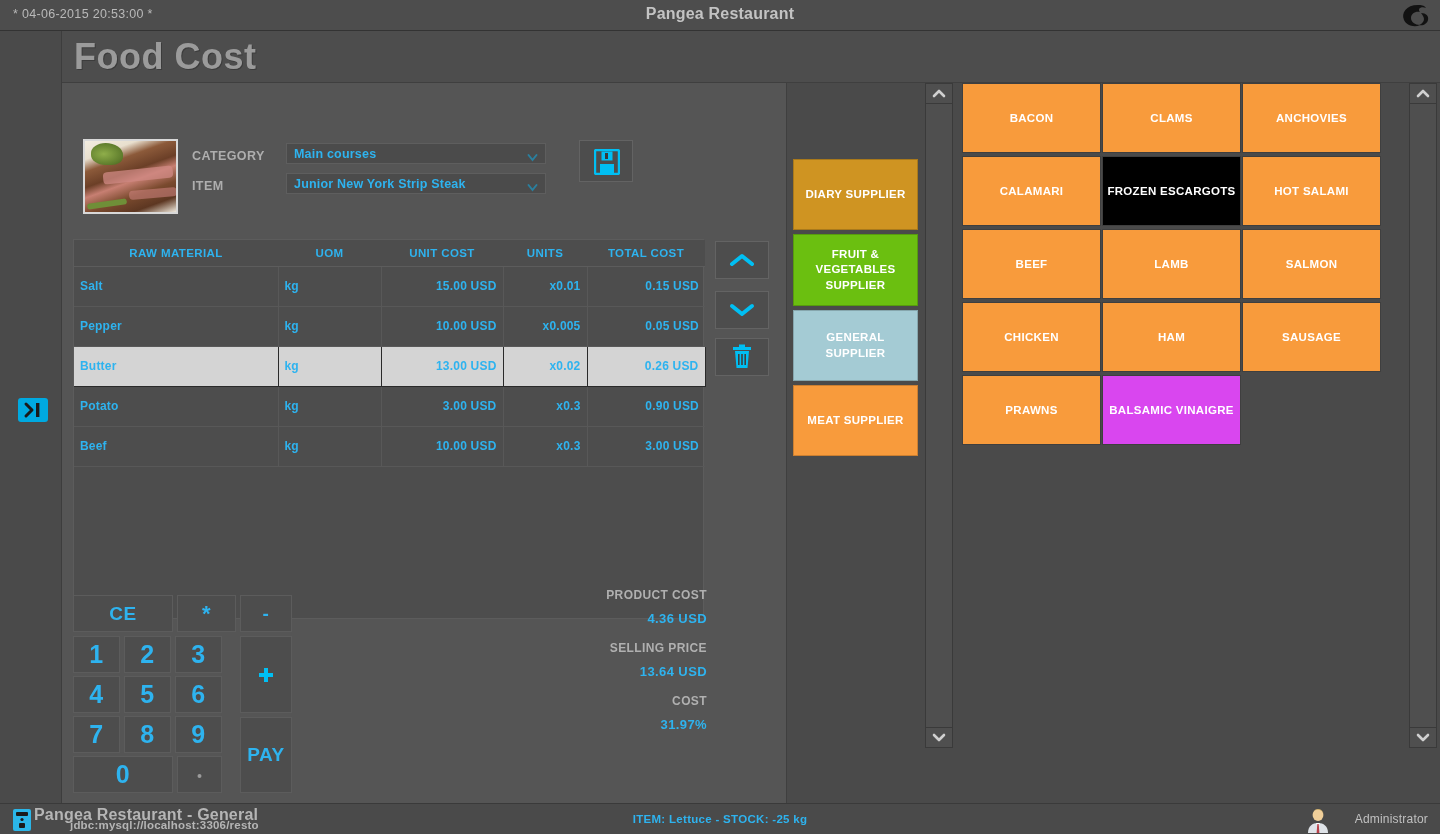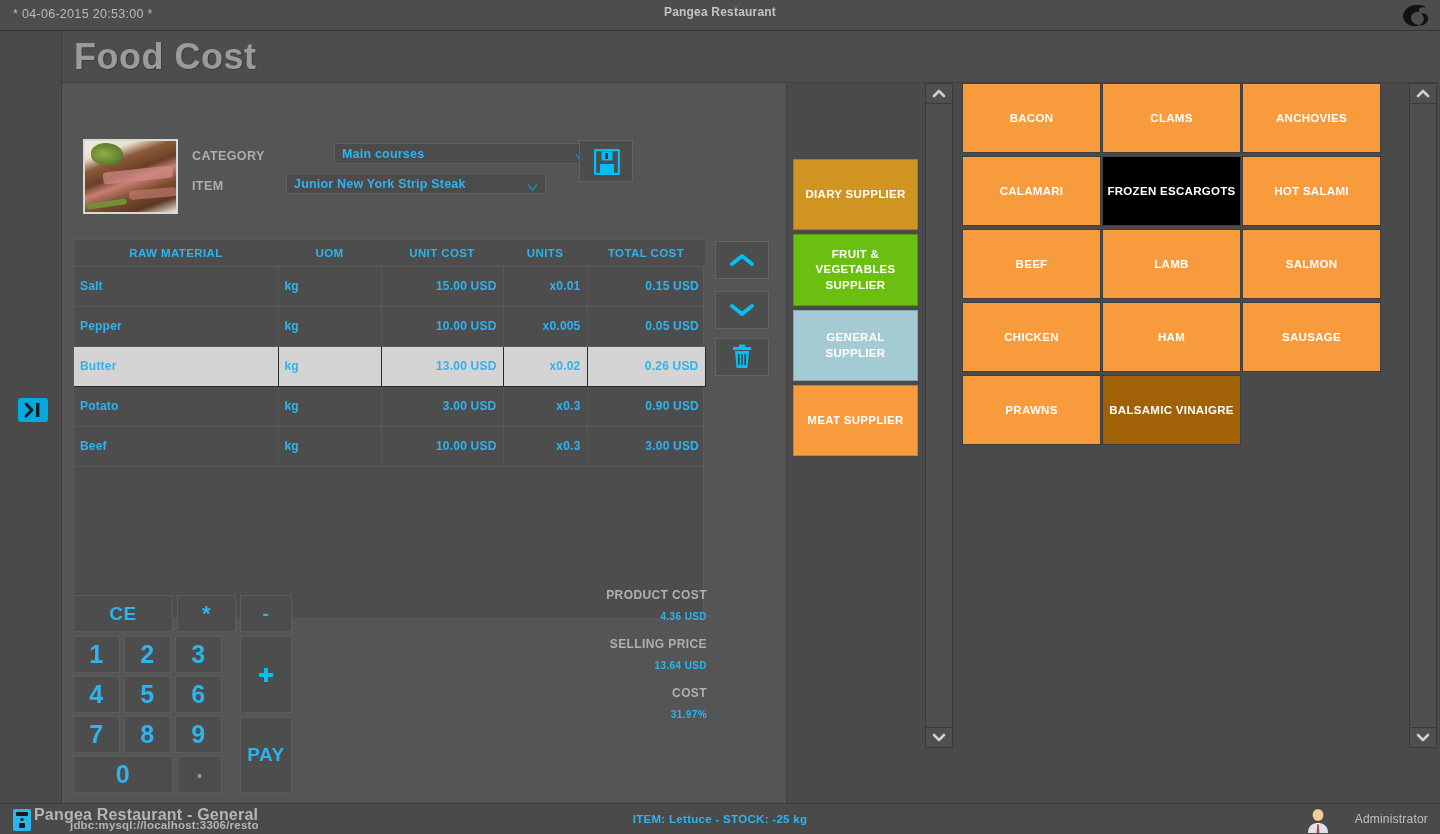--- a/index.html
+++ b/index.html
@@ -17,21 +17,21 @@
     border-bottom: 1px solid #333;
   }
   .topbar-date {
     position: absolute; left: 13px; top: 7px;
     font-size: 12.5px; color: #b9b9b9; letter-spacing: .3px;
     white-space: nowrap;
   }
   .topbar-title {
     position: absolute; left: 0; top: 5px; width: 1440px;
     text-align: center;
-    font-size: 12px; font-weight: bold; color: #c3c3c3;
+    font-size: 16px; font-weight: bold; color: #c3c3c3;
     letter-spacing: .2px;
   }
   .topbar-logo {
     position: absolute; right: 8px; top: 1px; width: 44px; height: 29px;
   }
 
   
   .shell {
     position: absolute; left: 0; top: 31px; width: 1440px; height: 772px;
     background: #4a4a4a;
@@ -102,21 +102,21 @@
   }
   .lbl-category { left: 130px; top: 66px; }
   .lbl-item     { left: 130px; top: 96px; }
 
   .combo {
     position: absolute; left: 224px; width: 260px; height: 21px;
     background: #4b4b4b;
     border: 1px solid #5e5e5e;
     cursor: pointer;
   }
-  .combo-category { top: 60px; margin-left: 48px; }
+  .combo-category { top: 60px; }
   .combo-item     { top: 90px; }
   .combo .val {
     position: absolute; left: 7px; top: 3px;
     font-size: 12.5px; font-weight: bold; color: #2eb3ef;
     letter-spacing: .2px; white-space: nowrap;
   }
   .combo .chev {
     position: absolute; right: 7px; top: 5px;
     width: 11px; height: 11px;
   }
@@ -205,21 +205,21 @@
   .k-plus { left: 167px; top: 41px; width: 52px; height: 77px; font-size: 22px; }
   .k-pay  { left: 167px; top: 122px; width: 52px; height: 76px; font-size: 19px; }
 
   
   .summary { position: absolute; left: 430px; top: 505px; width: 215px; text-align: right; }
   .sum-label {
     font-size: 12px; font-weight: bold; color: #b0b0b0;
     letter-spacing: .4px; margin-bottom: 9px;
   }
   .sum-value {
-    font-size: 10px; font-weight: bold; color: #2eb3ef;
+    font-size: 13px; font-weight: bold; color: #2eb3ef;
     letter-spacing: .4px; margin-bottom: 15px;
   }
 
   
   .supplier-col {
     position: absolute; left: 726px; top: 0; width: 135px; height: 720px;
     background: #4a4a4a;
   }
   .supplier {
     position: absolute; left: 5px; width: 125px;
@@ -540,21 +540,21 @@
         </div>
         <div class="product" style="left: 145px; top: 219px; background: rgb(248, 155, 60);">
           <span>HAM</span>
         </div>
         <div class="product" style="left: 285px; top: 219px; background: rgb(248, 155, 60);">
           <span>SAUSAGE</span>
         </div>
         <div class="product" style="left: 5px; top: 292px; background: rgb(248, 155, 60);">
           <span>PRAWNS</span>
         </div>
-        <div class="product" style="left: 145px; top: 292px; background: #a16207; align-items: center;">
+        <div class="product" style="left: 145px; top: 292px; background: #d946ef; align-items: center;">
           <span>BALSAMIC VINAIGRE</span>
         </div>
       </div>
 
     <div class="scroll-v sc-product">
       <div class="sb-arrow top">
         <svg width="14" height="9" viewBox="0 0 14 9">
             <path d="M2 7 L7 2 L12 7" stroke="#d0d0d0" stroke-width="2.6" fill="none" stroke-linecap="round" stroke-linejoin="round"></path>
           </svg>
       </div>

